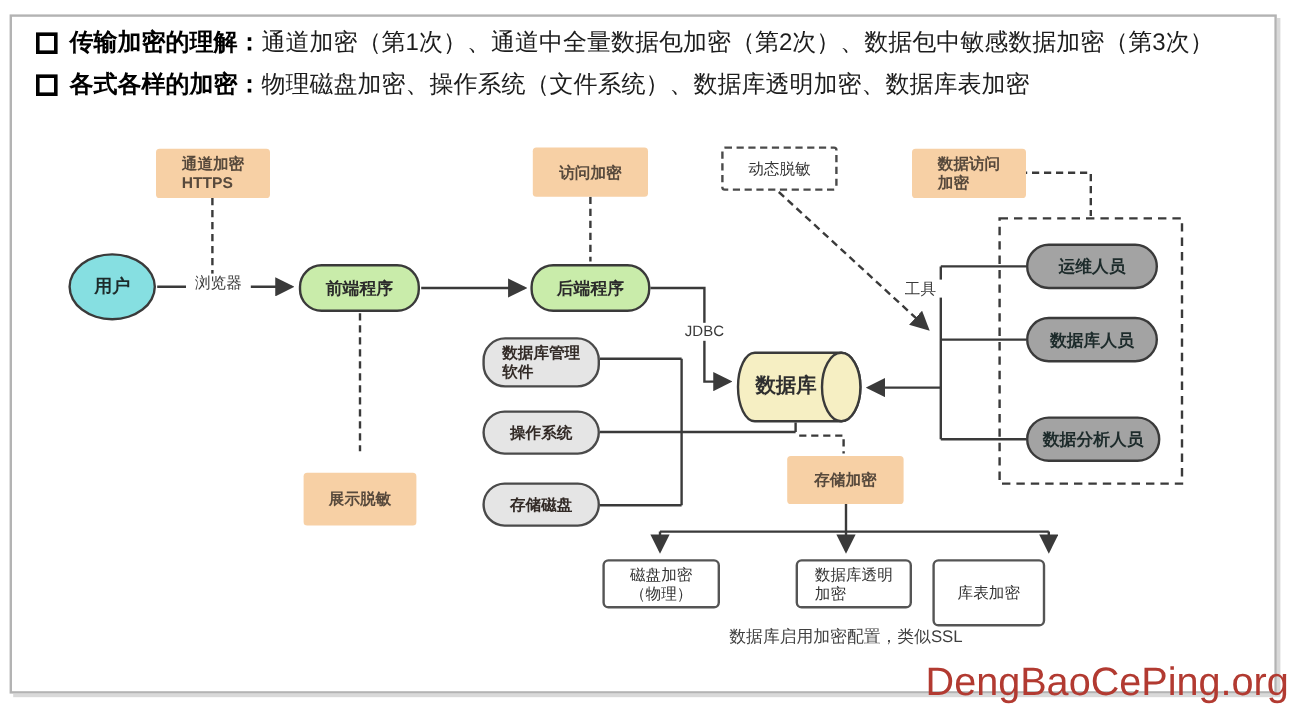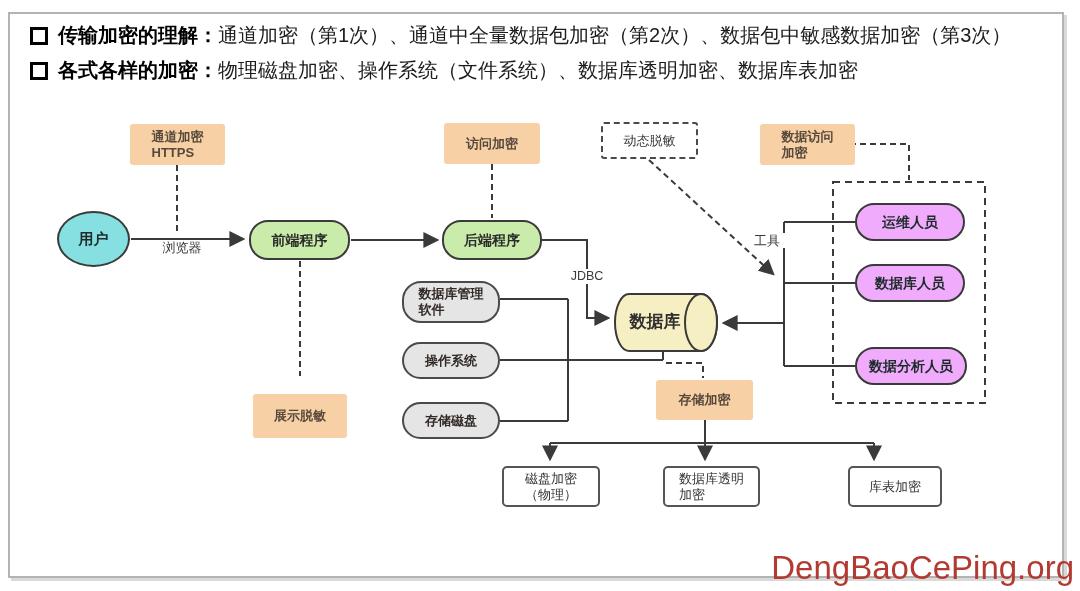--- a/index.html
+++ b/index.html
@@ -23,21 +23,21 @@
   .hline b{font-weight:bold;color:#000;}
   .hline span{font-weight:normal;}
   svg.wires{position:absolute;left:0;top:0;z-index:1;}
   .node{
     position:absolute;box-sizing:border-box;display:flex;align-items:center;
     justify-content:center;text-align:left;white-space:pre-line;
     line-height:1.2;z-index:2;
   }
   .orange{background:#f7d0a5;border-radius:3px;color:#57493c;font-weight:bold;font-size:13px;}
   .green{background:#c9ecaa;border:2px solid #3a3a3a;border-radius:19px;color:#2b2b2b;font-weight:bold;font-size:14px;}
-  .cyan{background:#f0abfc;border:2px solid #3a3a3a;border-radius:19px;color:#1d2b2b;font-weight:bold;font-size:14px;}
+  .cyan{background:#a3a3a3;border:2px solid #3a3a3a;border-radius:19px;color:#1d2b2b;font-weight:bold;font-size:14px;}
   .ellipse{background:#86dfe1;border:2px solid #3a3a3a;border-radius:50%;color:#1d2b2b;font-weight:bold;font-size:15px;}
   .gray{background:#e5e5e5;border:2px solid #4a4a4a;border-radius:19px;color:#322a26;font-weight:bold;font-size:13px;}
   .dashbox{background:#ffffff;border:2px dashed #4a4a4a;border-radius:3px;color:#333;font-size:13px;}
   .whitebox{background:#ffffff;border:2px solid #555;border-radius:5px;color:#333;font-size:13px;}
   .dbtext{color:#2f2f2f;font-weight:bold;font-size:17px;background:transparent;}
   .edge-label{
     position:absolute;z-index:2;background:#fff;font-size:13px;color:#3a3a3a;
     text-align:center;line-height:1;padding:1px 2px;white-space:nowrap;
   }
   .caption{
@@ -120,22 +120,23 @@
   <div class="node gray" style="left:402px;top:402px;width:98px;height:37px;">存储磁盘</div>
 
   <div class="node cyan" style="left:855px;top:203px;width:110px;height:38px;">运维人员</div>
   <div class="node cyan" style="left:855px;top:264px;width:110px;height:38px;">数据库人员</div>
   <div class="node cyan" style="left:855px;top:347px;width:112px;height:38px;">数据分析人员</div>
 
   <div class="node whitebox" style="left:502px;top:466px;width:98px;height:41px;">磁盘加密
 （物理）</div>
   <div class="node whitebox" style="left:663px;top:466px;width:97px;height:41px;">数据库透明
 加密</div>
-  <div class="node whitebox" style="left:848px;top:466px;width:94px;height:41px;">库表加密</div>
+  <div class="node whitebox" style="left:777px;top:466px;width:94px;height:56px;">库表加密</div>
 
-  <div class="edge-label" style="left:155px;top:240px;width:50px;text-align:center;">浏览器</div>
+  <div class="edge-label" style="left:155px;top:228px;width:50px;text-align:center;">浏览器</div>
   <div class="edge-label" style="left:564px;top:269px;width:42px;font-size:12.5px;">JDBC</div>
   <div class="edge-label" style="left:748px;top:233px;width:34px;">工具</div>
 
+  <div class="caption" style="left:560px;top:522px;width:290px;">数据库启用加密配置，类似SSL</div>
 
   <div class="watermark" style="right:6px;top:549px;">DengBaoCePing.org</div>
 
 </div>
 
 </body></html>

